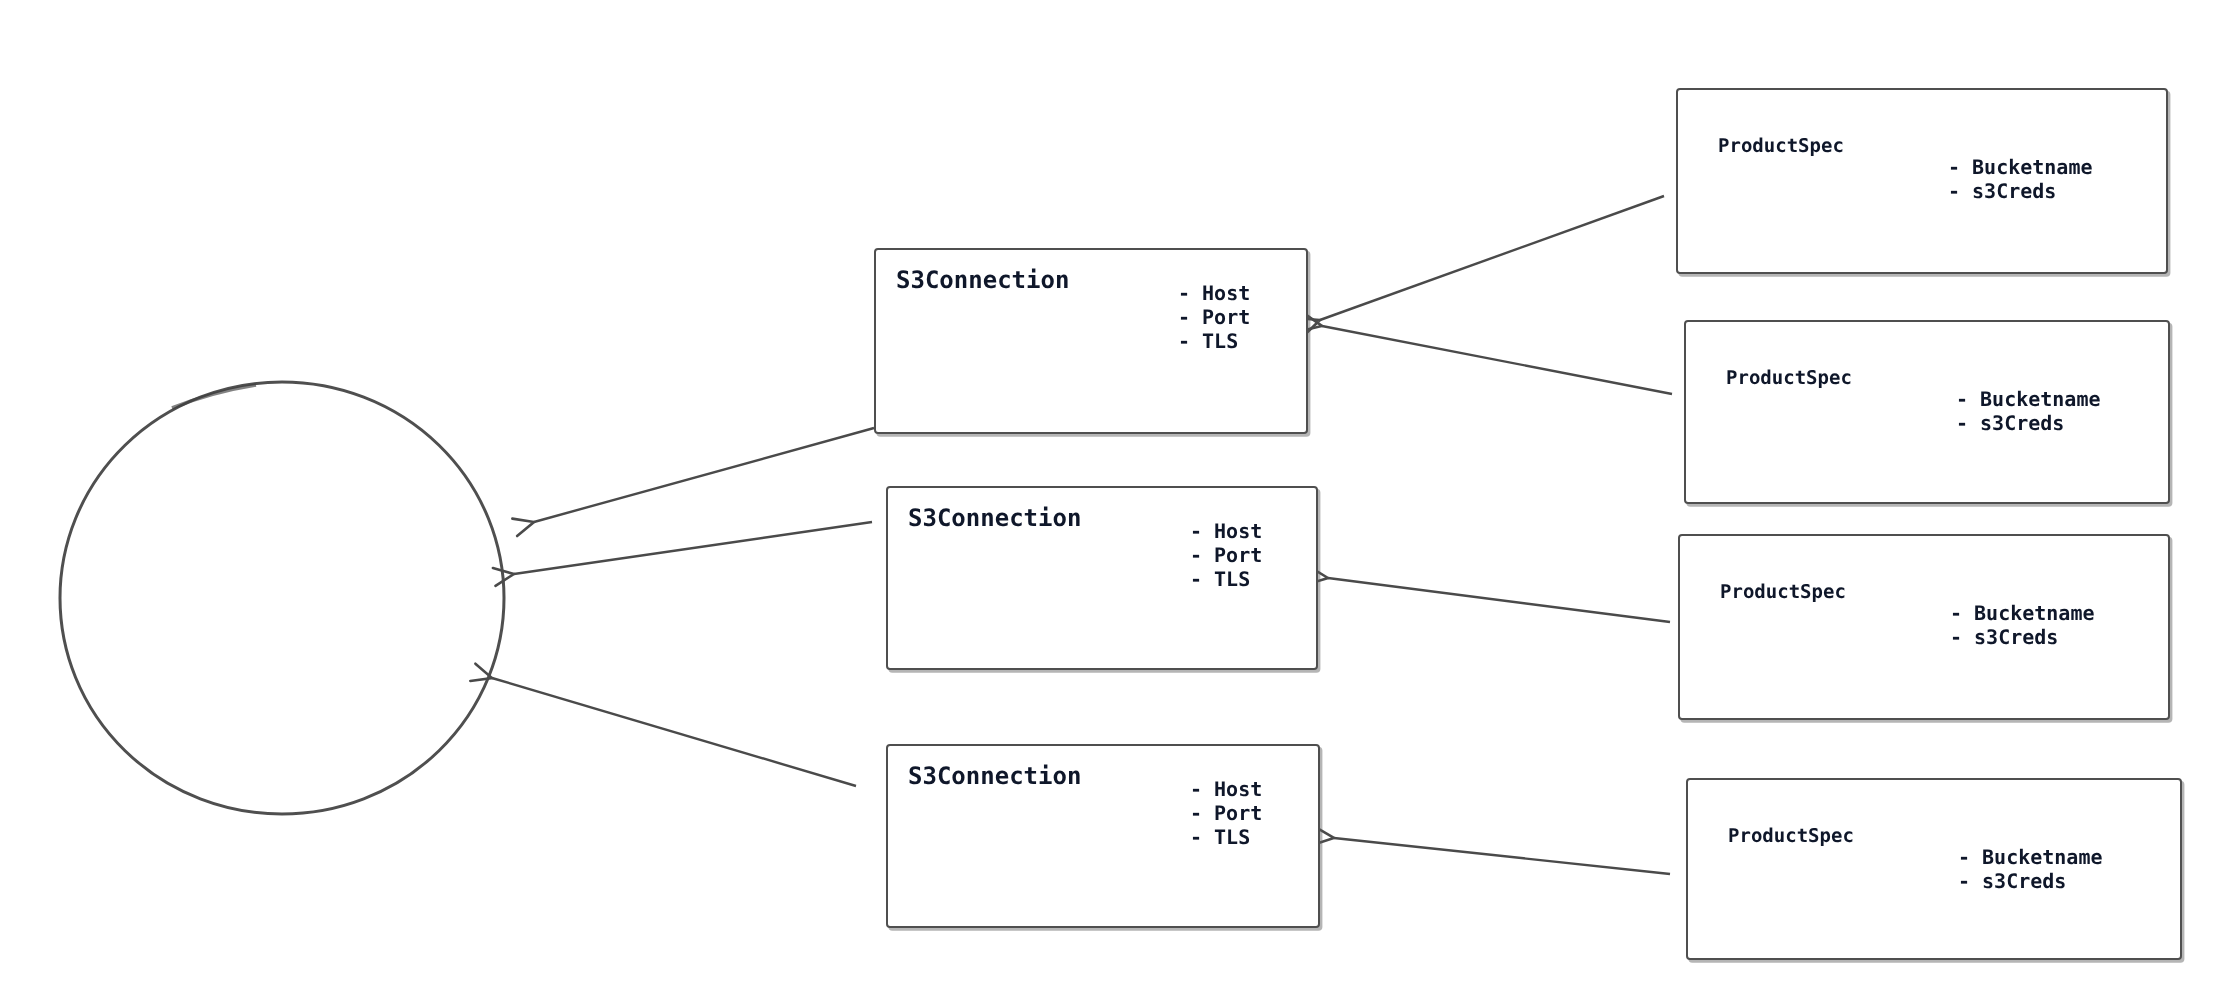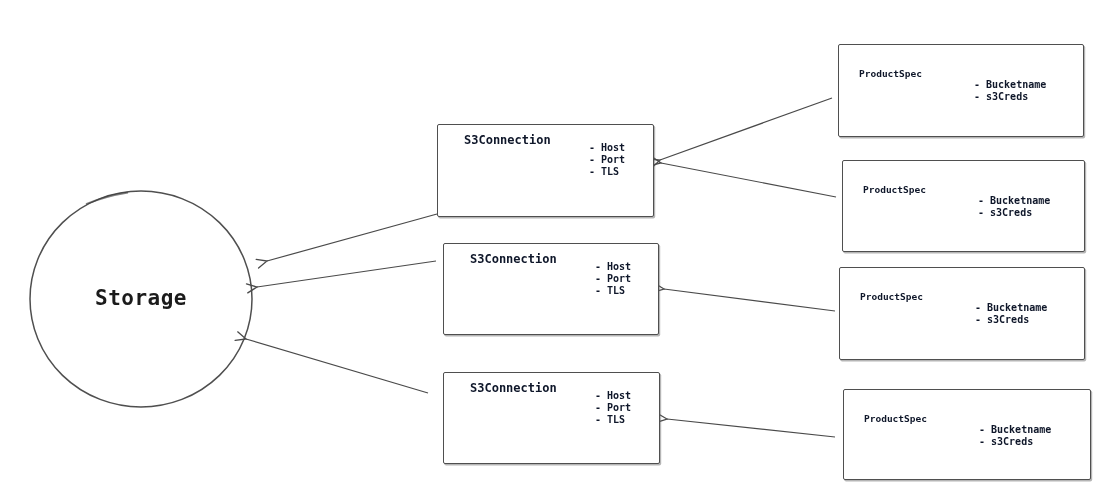--- a/index.html
+++ b/index.html
@@ -14,21 +14,21 @@
   .node{
     position:absolute;
     background:#ffffff;
     border:1.4px solid #4f4f4f;
     border-radius:2px;
     box-shadow:1.2px 1.4px 0 rgba(90,90,90,0.45);
     color:#0f172a;
   }
   .node-title{position:absolute;font-weight:bold;white-space:nowrap;}
   .attr-list{position:absolute;font-weight:bold;white-space:nowrap;}
-  .s3 .node-title{left:10px;top:8px;font-size:12px;margin-left:16px;}
+  .s3 .node-title{left:10px;top:8px;font-size:12px;}
   .s3 .attr-list{left:151px;top:17px;font-size:10px;line-height:12px;}
   .ps .node-title{left:20px;top:23px;font-size:9.5px;}
   .ps .attr-list{left:135px;top:34px;font-size:10px;line-height:11.7px;}
   .storage-label{
     position:absolute;
     left:41px;top:286px;width:200px;
     text-align:center;
     font-size:21px;font-weight:bold;color:#1b1b1b;
     letter-spacing:0.5px;
   }
@@ -51,21 +51,20 @@
     <line x1="832" y1="98" x2="660" y2="160" stroke="#4a4a4a" stroke-width="1.2" marker-end="url(#ah)"></line>
     <line x1="836" y1="197" x2="661" y2="163" stroke="#4a4a4a" stroke-width="1.2" marker-end="url(#ah)"></line>
     <line x1="835" y1="311" x2="664" y2="289" stroke="#4a4a4a" stroke-width="1.2" marker-end="url(#ah)"></line>
     <line x1="835" y1="437" x2="667" y2="419" stroke="#4a4a4a" stroke-width="1.2" marker-end="url(#ah)"></line>
 
     <line x1="437" y1="214" x2="267" y2="261" stroke="#4a4a4a" stroke-width="1.2" marker-end="url(#ah)"></line>
     <line x1="436" y1="261" x2="257" y2="287" stroke="#4a4a4a" stroke-width="1.2" marker-end="url(#ah)"></line>
     <line x1="428" y1="393" x2="246" y2="339" stroke="#4a4a4a" stroke-width="1.2" marker-end="url(#ah)"></line>
   </svg>
 
-  <div class="storage-label">Storage</div>
 
   <div class="node s3" style="left:437px;top:124px;width:215px;height:91px">
     <div class="node-title">S3Connection</div>
     <div class="attr-list">
       <div>- Host</div>
       <div>- Port</div>
       <div>- TLS</div>
     </div>
   </div>
 

